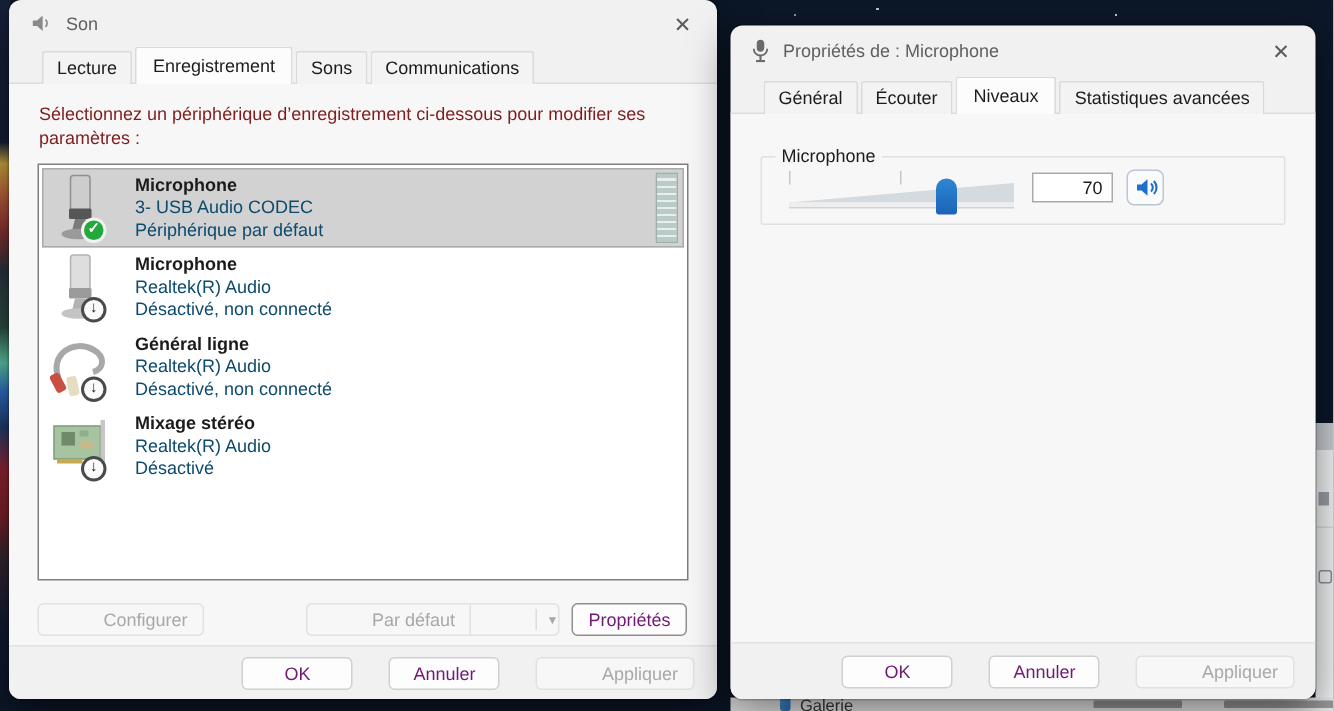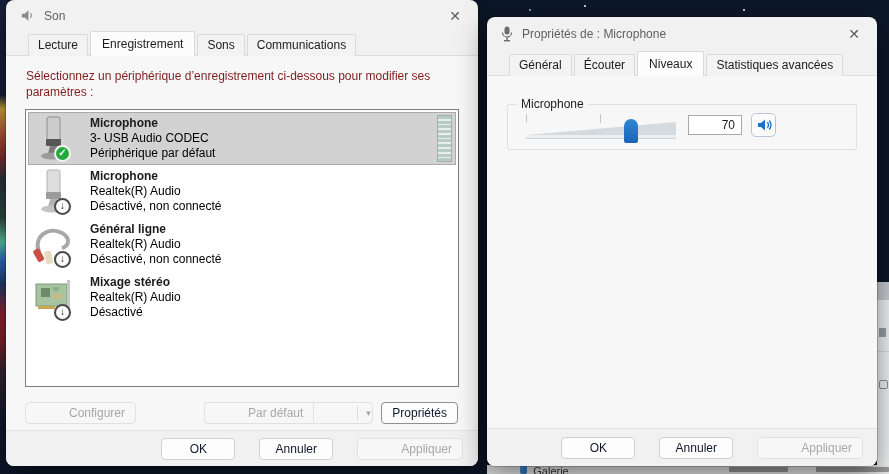--- a/index.html
+++ b/index.html
@@ -74,21 +74,21 @@
 
   .tabpage { flex:1 1 auto; background:#f7f7f7; border-top:1px solid #dcdcdc; position:relative; }
 
   .footer {
     flex:0 0 36px; background:#f1f1f1; border-top:1px solid #e2e2e2;
     display:flex; align-items:center; justify-content:flex-end; gap:24px;
   }
 
   .btn {
     min-width:74px; height:22px; font-size:12px; font-family:inherit;
-    background:#fdfdfd; color:#0f172a; border:1px solid #d0d0d0; border-radius:4px;
+    background:#fdfdfd; color:#701a75; border:1px solid #d0d0d0; border-radius:4px;
     display:inline-flex; align-items:center; justify-content:center; padding:0 10px; cursor:default;
   }
   .btn.disabled { color:#a8a8a8; background:#f7f7f7; border-color:#e1e1e1;padding-left:43px; }
   .btn.strong { border-color:#8f8f8f; }
 
   
   .win-son { left:6px; top:0; width:472px; height:466px; }
 
   .instruction { margin:12px 20px 9px; max-width:438px; font-size:12px; line-height:16px; color:#7f1d1d; }
 
@@ -102,21 +102,21 @@
   .dev-icon svg { position:absolute; left:0; top:1px; }
   .badge {
     position:absolute; left:21px; bottom:1px; width:17px; height:17px; border-radius:50%;
     display:flex; align-items:center; justify-content:center;
     font-size:10px; font-weight:bold; line-height:1;
   }
   .badge.check { background:#23a83c; border:2px solid #f2f2f2; color:#ffffff; }
   .badge.off   { background:#fbfbfb; border:2px solid #4a4a4a; color:#1a1a1a; }
   .dev-text { display:flex; flex-direction:column; }
   .dev-name   { font-size:12px; font-weight:bold; color:#1b1b1b; line-height:15px; }
-  .dev-detail, .dev-status { font-size:12px; color:#000000; line-height:15px; }
+  .dev-detail, .dev-status { font-size:12px; color:#0c4a6e; line-height:15px; }
 
   .level-meter {
     position:absolute; right:4px; top:3px; width:15px; height:47px;
     border:1px solid #a2aeab; background:#e9edec;
     background-image:repeating-linear-gradient(to bottom,
       #b7cbc7 0px, #b7cbc7 3px, #e9edec 3px, #e9edec 4.7px);
   }
 
   .row-buttons { display:flex; align-items:center; margin:15px 20px 0 19px; }
   .btn-configure { min-width:92px; }

